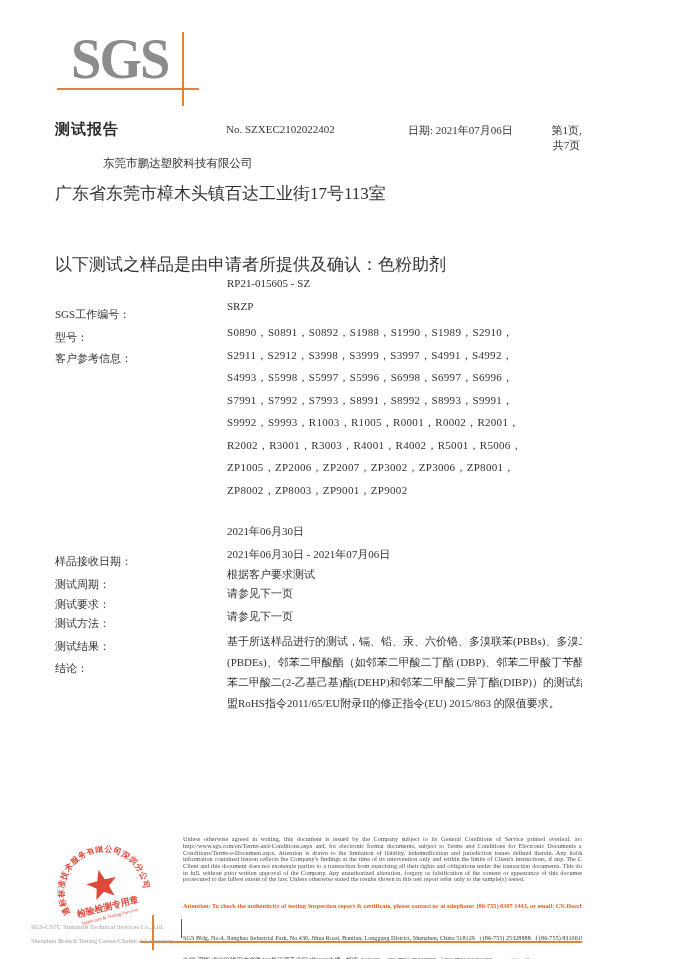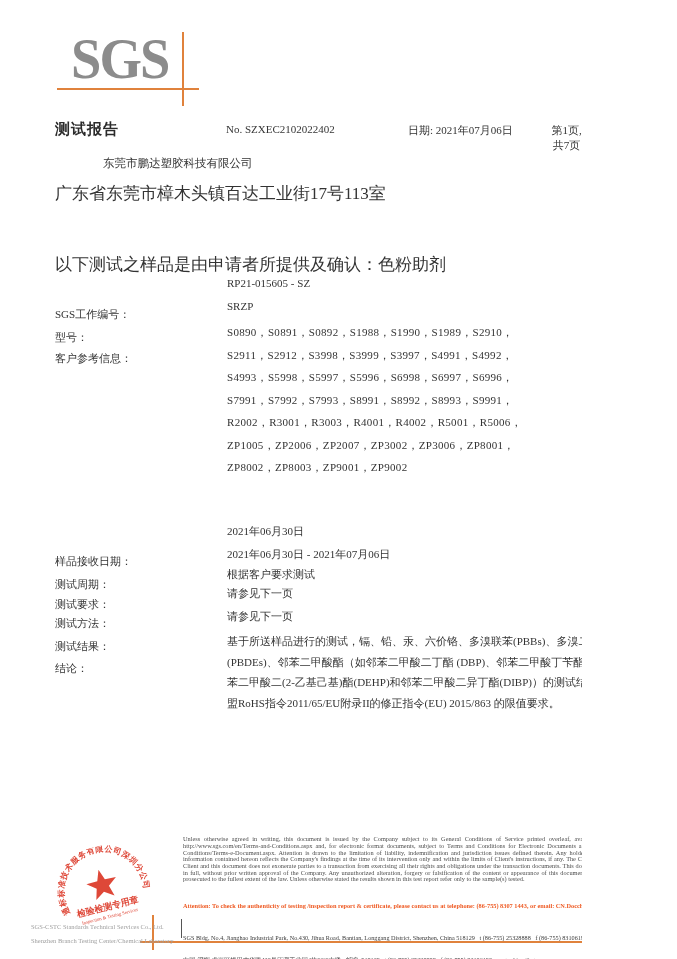--- a/index.html
+++ b/index.html
@@ -80,20 +80,21 @@
     <span class="value">SRZP</span>
   </div>
 
   <div class="row" style="top:321px">
     <span class="label">客户参考信息：</span>
     <span class="value ref-list">
       <div>S0890，S0891，S0892，S1988，S1990，S1989，S2910，</div>
       <div>S2911，S2912，S3998，S3999，S3997，S4991，S4992，</div>
       <div>S4993，S5998，S5997，S5996，S6998，S6997，S6996，</div>
       <div>S7991，S7992，S7993，S8991，S8992，S8993，S9991，</div>
+      <div>S9992，S9993，R1003，R1005，R0001，R0002，R2001，</div>
       <div>R2002，R3001，R3003，R4001，R4002，R5001，R5006，</div>
       <div>ZP1005，ZP2006，ZP2007，ZP3002，ZP3006，ZP8001，</div>
       <div>ZP8002，ZP8003，ZP9001，ZP9002</div>
     </span>
   </div>
 
   <div class="row" style="top:524px">
     <span class="label">样品接收日期：</span>
     <span class="value">2021年06月30日</span>
   </div>

